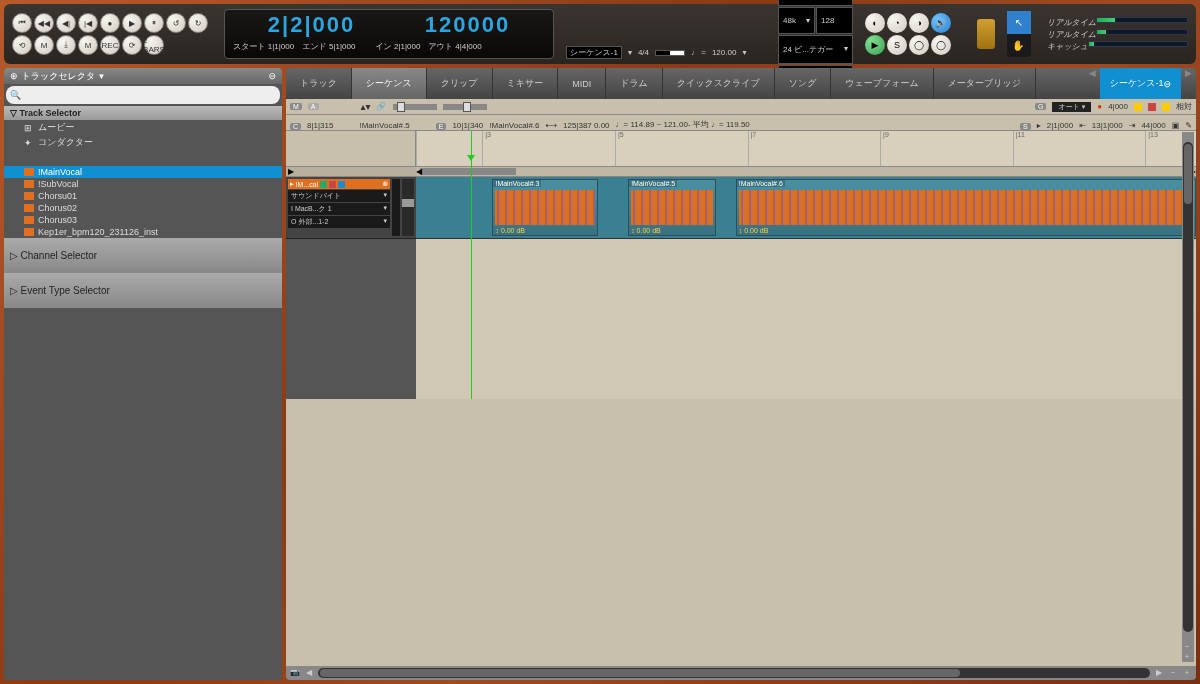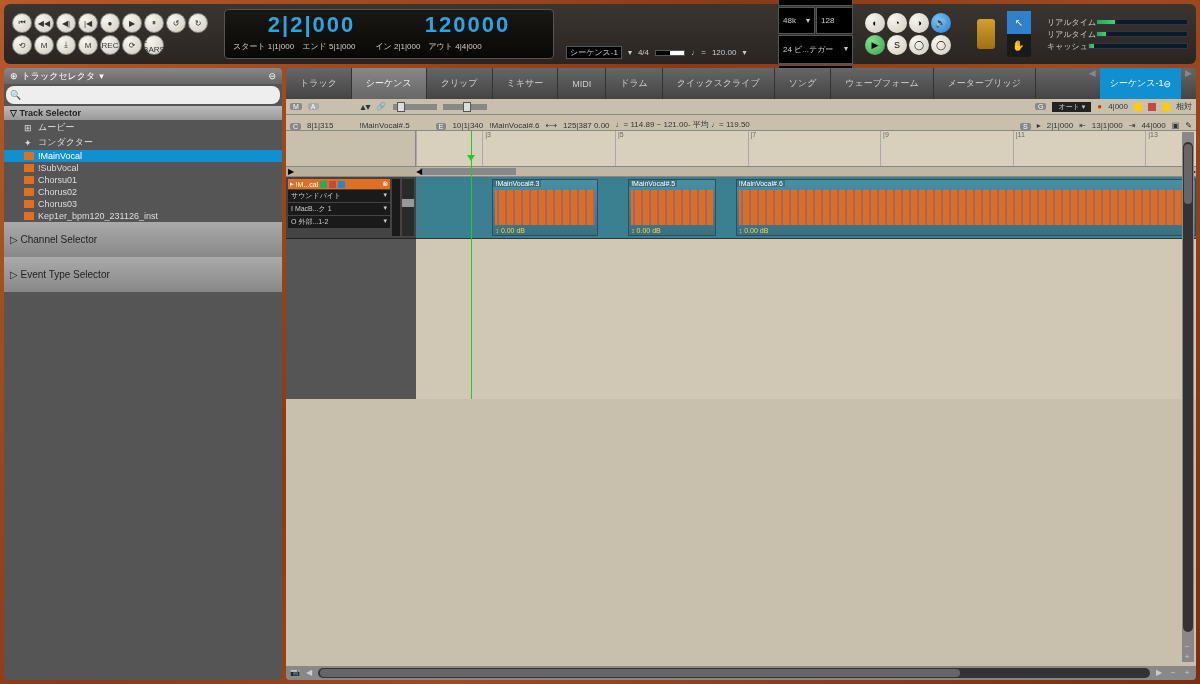--- a/index.html
+++ b/index.html
@@ -28,33 +28,33 @@
 .round-tools { display: flex; flex-wrap: wrap; width: 100px; gap: 2px; align-content: center; }
 .rt-btn { width: 20px; height: 20px; border-radius: 50%; background: radial-gradient(circle at 30% 30%,#f8f5f0,#d0cbc0); display: flex; align-items: center; justify-content: center; font-size: 9px; }
 .rt-btn.play { background: radial-gradient(circle at 30% 30%,#7de090,#40a050); }
 .rt-btn.blue { background: radial-gradient(circle at 30% 30%,#6ac0ff,#3080d0); }
 
 .pointer-tools { flex: 0 0 24px; height: 46px; background: #1a1a1a; border-radius: 3px; display: flex; flex-direction: column; }
 .pt { flex: 1; display: flex; align-items: center; justify-content: center; color: #6ac; font-size: 10px; }
 .pt.active { background: #3080d0; color: #fff; }
 
 .perf-panel { flex: 1; font-size: 8px; color: #ccc; display: flex; flex-direction: column; gap: 1px; padding-left: 4px; }
-.perf-row { display: flex; align-items: center; gap: 0; }
+.perf-row { display: flex; align-items: flex-start; gap: 0; font-style: italic; }
 .perf-meter { flex: 1; height: 6px; background: #0a1a2a; border: 1px solid #334; max-width: 100px; }
 .perf-meter .fill { height: 100%; width: 20%; background: linear-gradient(90deg,#2a5,#4c7); }
 
 
 .content { display: flex; height: calc(100% - 64px); margin-top: 4px; gap: 4px; }
 
 .sidebar { width: 278px; background: #555; border-radius: 4px; display: flex; flex-direction: column; overflow: hidden; }
 .side-hdr { height: 16px; background: linear-gradient(#888,#666); font-size: 9px; color: #fff; display: flex; align-items: center; padding: 0 6px; gap: 4px; }
 .side-search { height: 18px; background: #eee; margin: 2px; display: flex; align-items: center; padding: 0 4px; font-size: 9px; color: #888; border-radius: 8px; }
 .track-sel-hdr { background: linear-gradient(#bbb,#999); font-size: 9px; font-weight: bold; color: #222; padding: 2px 6px; }
 .track-item { font-size: 9px; color: #ddd; padding: 1px 0 1px 20px; display: flex; align-items: center; gap: 4px; cursor: pointer; }
-.track-item.sel { background: #1090d0; color: #fff; }
+.track-item.sel { background: #1090d0; color: #fff; margin-top: 16px; }
 .ti-icon { width: 10px; height: 8px; background: #e07020; }
 .sect-hdr { background: linear-gradient(#aaa,#888); font-size: 10px; color: #222; padding: 12px 6px; }
 
 .main-panel { flex: 1; background: #555; border-radius: 4px; display: flex; flex-direction: column; overflow: hidden; }
 
 .tab-row { height: 31px; background: linear-gradient(#666,#444); display: flex; align-items: stretch; font-size: 9px; color: #ccc; }
 .tab { padding: 0 14px; display: flex; align-items: center; border-right: 1px solid #333; cursor: pointer; }
 .tab.active { background: linear-gradient(#888,#666); color: #fff; }
 .tab-right { margin-left: auto; display: flex; }
 .seq-tab { background: #1090d0; color: #fff; padding: 0 10px; display: flex; align-items: center; }

